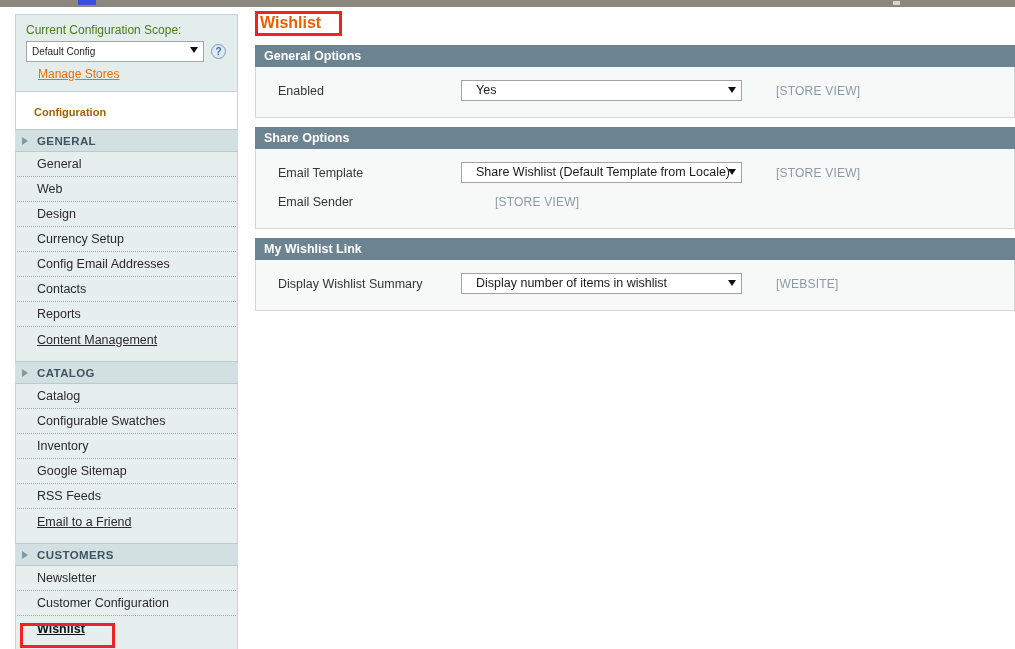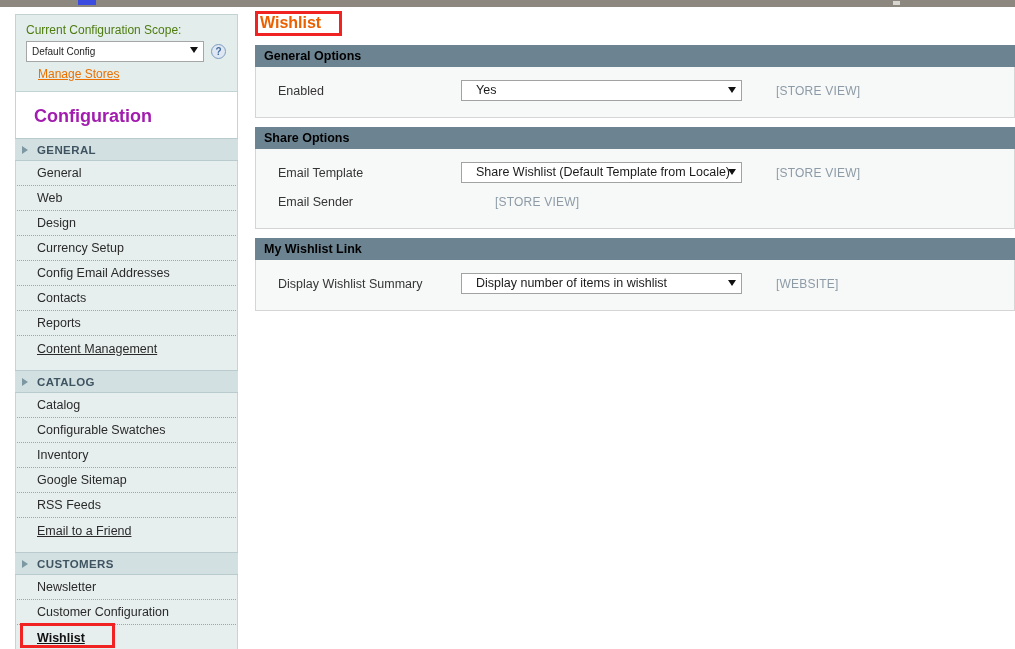--- a/index.html
+++ b/index.html
@@ -87,23 +87,23 @@
     margin-left: 12px;
   }
 
   .config-title-box {
     background: #ffffff;
     border-left: 1px solid #c8d3d3;
     border-right: 1px solid #c8d3d3;
     padding: 14px 0 11px 18px;
   }
   .config-title {
-    font-size: 18px;
-    font-weight: bold;
-    color: #a21caf;
+    font-size: 11px;
+    font-weight: bold;
+    color: #a16207;
   }
 
   .nav-group-header {
     background: #d3e0e2;
     border-top: 1px solid #b9cbcc;
     border-bottom: 1px solid #b9cbcc;
     height: 23px;
     display: flex;
     align-items: center;
     padding-left: 7px;
@@ -163,21 +163,21 @@
     height: 25px;
   }
 
   .section { margin-top: 9px; }
   .section-header {
     background: #6c8492;
     height: 22px;
     display: flex;
     align-items: center;
     padding-left: 9px;
-    color: #000000;
+    color: #ffffff;
     font-size: 12.5px;
     font-weight: bold;
     width: 760px;
     cursor: pointer;
   }
   .section-body {
     background: #f7f8f8;
     border: 1px solid #d5d5d5;
     border-top: none;
     width: 760px;

